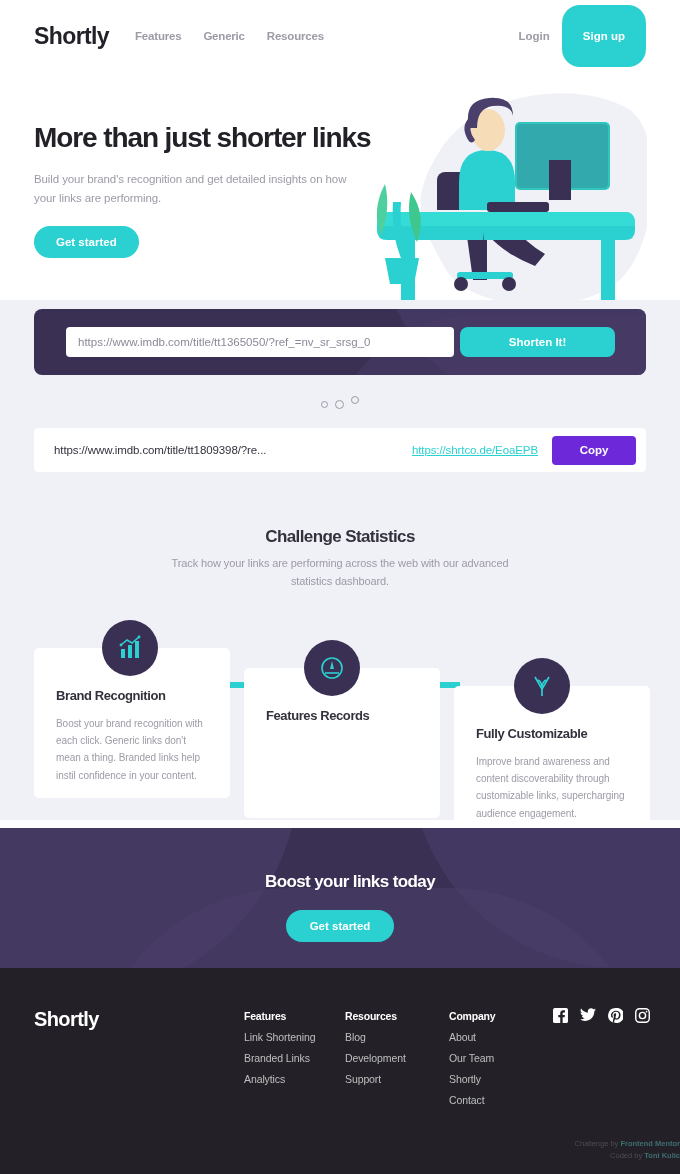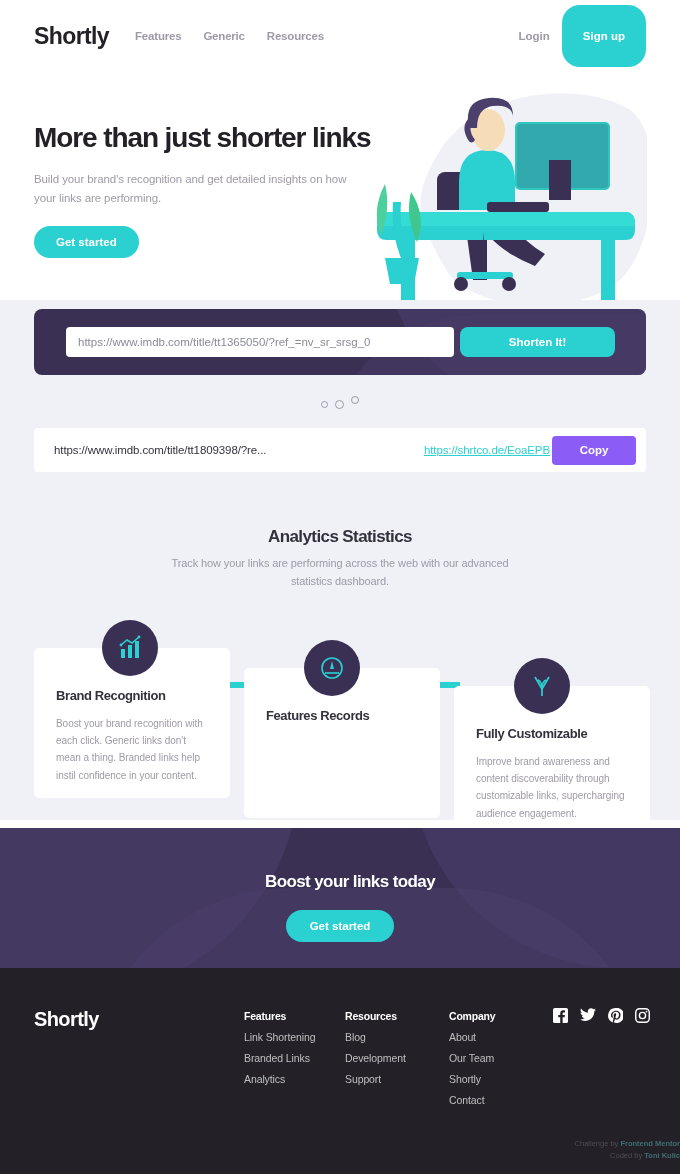--- a/index.html
+++ b/index.html
@@ -85,21 +85,21 @@
   .result-row {
     position: absolute; left: 34px; top: 128px; width: 612px; height: 44px;
     background: #fff; border-radius: 4px; display: flex; align-items: center; padding: 0 10px;
   }
   .result-long { font-size: 11.5px; color: #34313d; margin-left: 10px; letter-spacing: -0.1px; }
   .result-short {
     margin-left: auto; font-size: 11.5px; color: #2bd0d0; text-decoration: underline;
     letter-spacing: -0.1px;
   }
   .copy-btn {
-    margin-left: 2px; background: #8b5cf6; color: #fff; border: none; border-radius: 4px;
+    margin-left: 14px; background: #6d28d9; color: #fff; border: none; border-radius: 4px;
     font-size: 11.5px; font-weight: bold; width: 84px; height: 29px; cursor: pointer;
     font-family: "Liberation Sans", sans-serif;
   }
 
   
   .stats-head { position: absolute; top: 227px; left: 0; width: 680px; text-align: center; }
   .stats-title { font-size: 17px; font-weight: bold; color: #34313d; letter-spacing: -0.6px; }
   .stats-sub {
     margin: 8px auto 0; width: 360px; font-size: 11px; color: #9e9aa7;
     line-height: 1.6; letter-spacing: -0.1px;
@@ -249,21 +249,21 @@
       <span class="dot d3"></span>
     </div>
 
     <div class="result-row">
       <span class="result-long">https://www.imdb.com/title/tt1809398/?re...</span>
       <a href="#" class="result-short">https://shrtco.de/EoaEPB</a>
       <button class="copy-btn">Copy</button>
     </div>
 
     <div class="stats-head">
-      <div class="stats-title">Analytics Statistics</div>
+      <div class="stats-title">Challenge Statistics</div>
       <div class="stats-sub">Track how your links are performing across the web with our advanced statistics dashboard.</div>
     </div>
 
     <div class="cards">
       <div class="connector c1"></div>
       <div class="connector c2"></div>
 
       <div class="card k1">
         <div class="card-icon">
           <svg width="26" height="26" viewBox="0 0 26 26">

